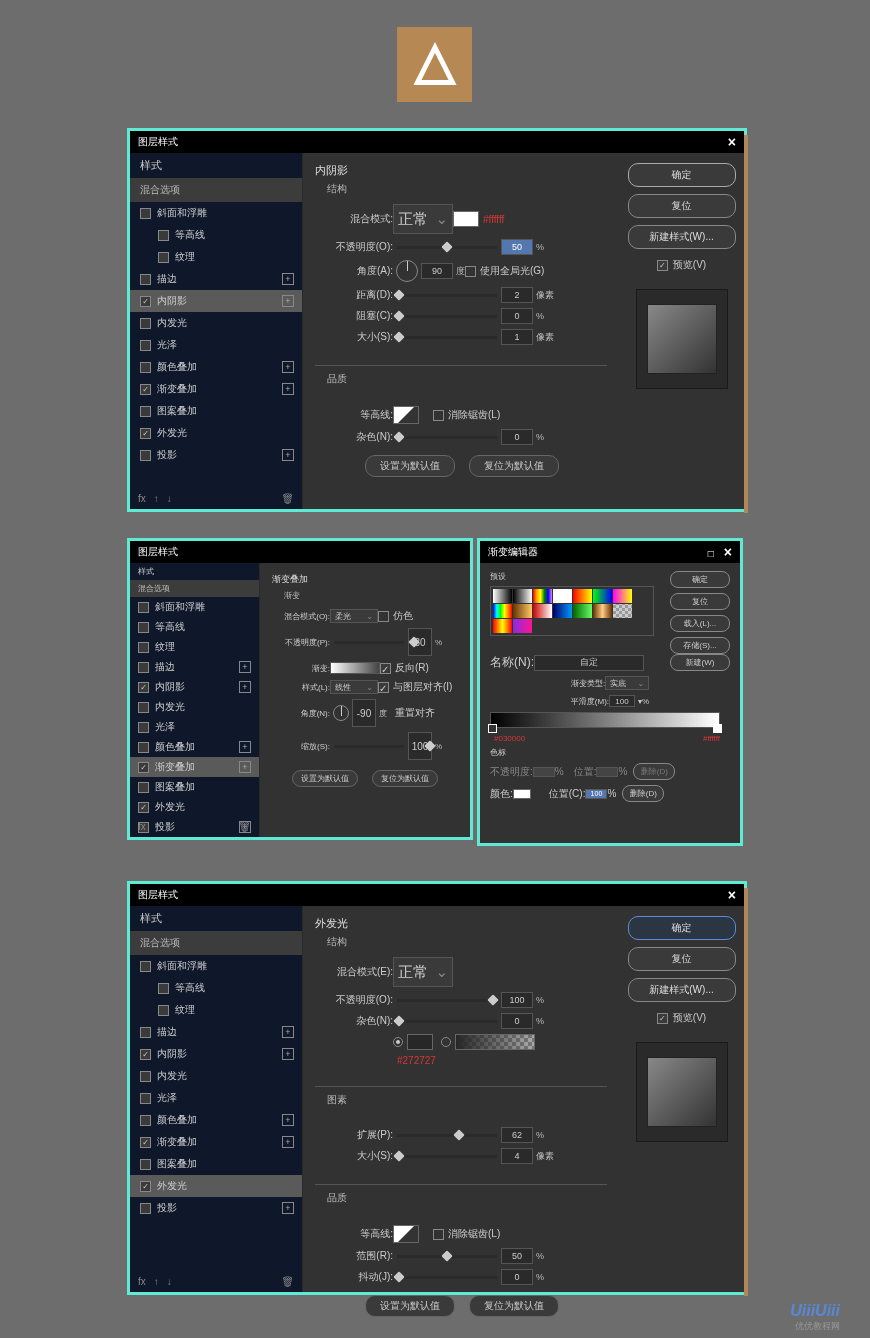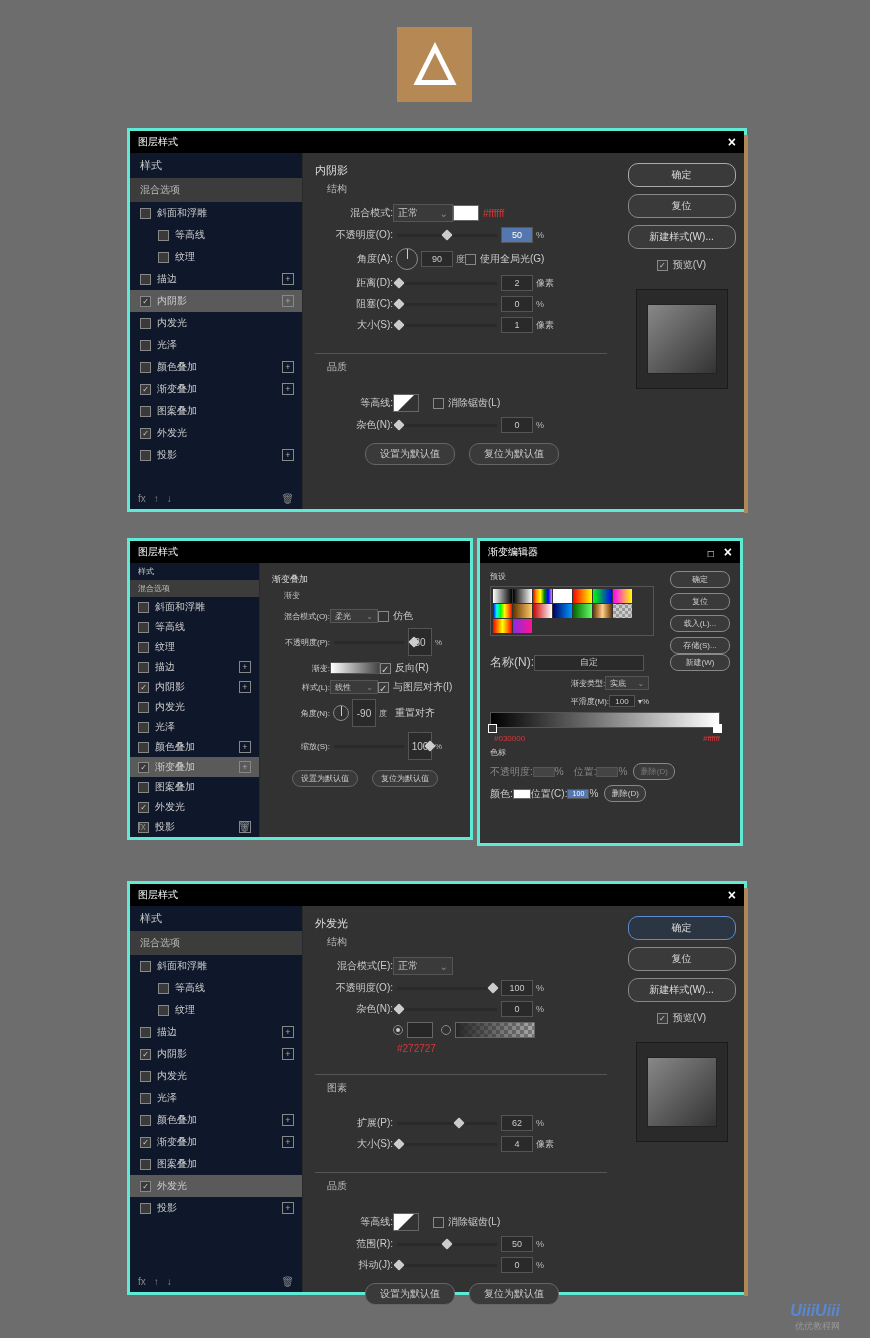--- a/index.html
+++ b/index.html
@@ -25,21 +25,21 @@
 .style-item.active{background:#5a5a5a}
 .style-item .plus{position:absolute;right:8px;width:12px;height:12px;border:1px solid #888;font-size:9px;text-align:center;line-height:10px;color:#aaa}
 .fx-bar{position:absolute;bottom:5px;left:8px;right:8px;color:#888;font-size:10px;display:flex;align-items:center;gap:8px}
 .fx-bar .trash{margin-left:auto}
 .settings-panel{flex:1;padding:10px 12px;color:#ccc;position:relative}
 .section-title{color:#ddd;margin-bottom:4px;font-size:11px}
 .sub-title{color:#bbb;margin:2px 0 8px 12px;font-size:10px}
 .row{display:flex;align-items:center;margin:5px 0;}
 .lbl{text-align:right;width:78px;color:#ccc;font-size:10px}
 .lbl-sm{width:58px;font-size:8px;text-align:right;color:#ccc}
-.dropdown{background:#3a3a3a;border:1px solid #555;color:#ccc;padding:1px 4px;font-size:10px;min-width:60px;height:18px;display:inline-flex;align-items:center;justify-content:space-between}
+.dropdown{background:#3a3a3a;border:1px solid #555;color:#ccc;padding:1px 4px;font-size:15px;min-width:60px;height:30px;display:inline-flex;align-items:center;justify-content:space-between}
 .dropdown::after{content:"⌄";margin-left:6px;color:#888}
 .color-swatch{width:26px;height:16px;border:1px solid #666;display:inline-block}
 .red-annotation{color:#d93636;font-size:10px;margin-left:4px}
 .slider{display:inline-block;width:100px;height:3px;background:#2a2a2a;position:relative;margin:0 4px}
 .slider::before{content:"";position:absolute;width:8px;height:8px;background:#ccc;top:-3px;border-radius:1px;transform:rotate(45deg)}
 .slider[data-pos="50"]::before{left:46px}
 .slider[data-pos="100"]::before{left:92px}
 .slider[data-pos="0"]::before{left:-2px}
 .slider[data-pos="62"]::before{left:58px}
 .slider[data-pos="80"]::before{left:76px}
@@ -431,21 +431,21 @@
         <span class="num-input" style="width:22px;height:10px;background:#444"></span>
         <span>%</span>
         <span style="margin-left:10px">位置:</span>
         <span class="num-input" style="width:22px;height:10px;background:#444"></span>
         <span>%</span>
         <span class="sm-pill" style="width:42px;margin-left:6px;color:#777">删除(D)</span>
       </div>
     <div class="row" style="font-size:7px">
         <span>颜色:</span>
         <span class="color-swatch" style="width:18px;height:10px;background:#fff"></span>
-        <span style="">位置(C):</span>
+        <span style="margin-left:18px">位置(C):</span>
         <span class="num-input selected" style="width:22px;height:10px;font-size:7px">100</span>
         <span>%</span>
         <span class="sm-pill" style="width:42px;margin-left:6px">删除(D)</span>
       </div>
   </div>
 </div>
 
 <div class="dialog dlg3">
   <div class="shadow-r"></div>
   <div class="title-bar">

